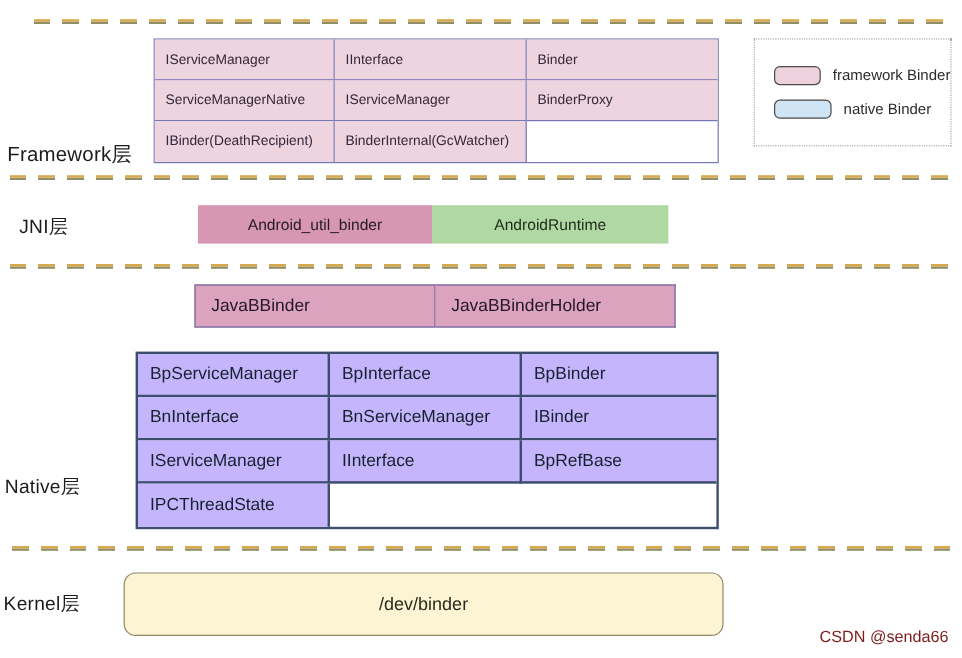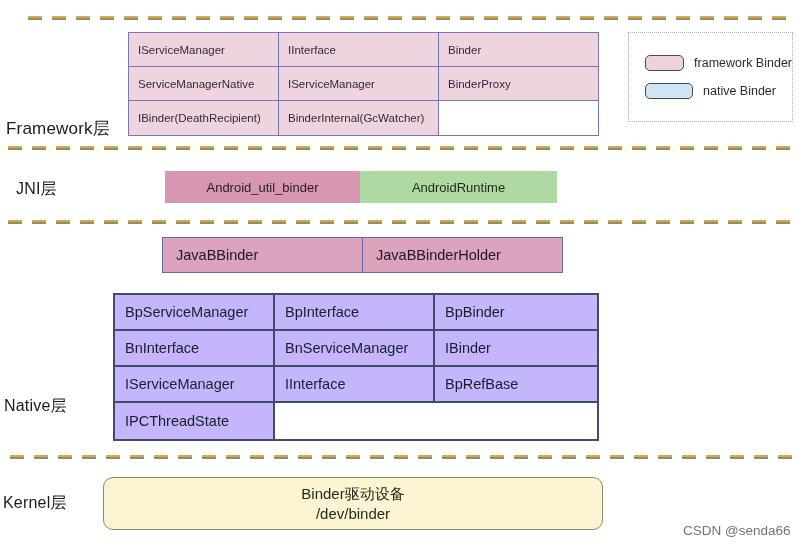--- a/index.html
+++ b/index.html
@@ -83,21 +83,21 @@
   .nv-cell:nth-child(n+10){border-bottom:none;}
 
   
   .kernel-box{
     position:absolute;left:103px;top:477px;width:500px;height:53px;box-sizing:border-box;
     background:#fcf4d3;border:1.5px solid #8e8967;border-radius:10px;
     display:flex;flex-direction:column;align-items:center;justify-content:center;
     font-size:15px;color:#2b2a1e;line-height:1.3;
   }
 
-  .watermark{position:absolute;left:683px;top:523px;font-size:13.5px;color:#737373;white-space:nowrap;}
+  .watermark{position:absolute;left:683px;top:523px;font-size:13.5px;color:#7f1d1d;white-space:nowrap;}
 </style>
 </head>
 <body>
 
 <div id="canvas">
 
   <div class="dash-line" id="dash-top"></div>
   <div class="dash-line" id="dash-framework-bottom"></div>
   <div class="dash-line" id="dash-jni-bottom"></div>
   <div class="dash-line" id="dash-kernel-top"></div>
@@ -146,19 +146,18 @@
     <div class="nv-cell">BnInterface</div>
     <div class="nv-cell">BnServiceManager</div>
     <div class="nv-cell">IBinder</div>
     <div class="nv-cell">IServiceManager</div>
     <div class="nv-cell">IInterface</div>
     <div class="nv-cell">BpRefBase</div>
     <div class="nv-cell">IPCThreadState</div>
   </div>
 
   <div class="kernel-box">
-    <div>Binder驱动设备</div>
     <div>/dev/binder</div>
   </div>
 
   <div class="watermark">CSDN @senda66</div>
 
 </div>
 
 </body></html>

